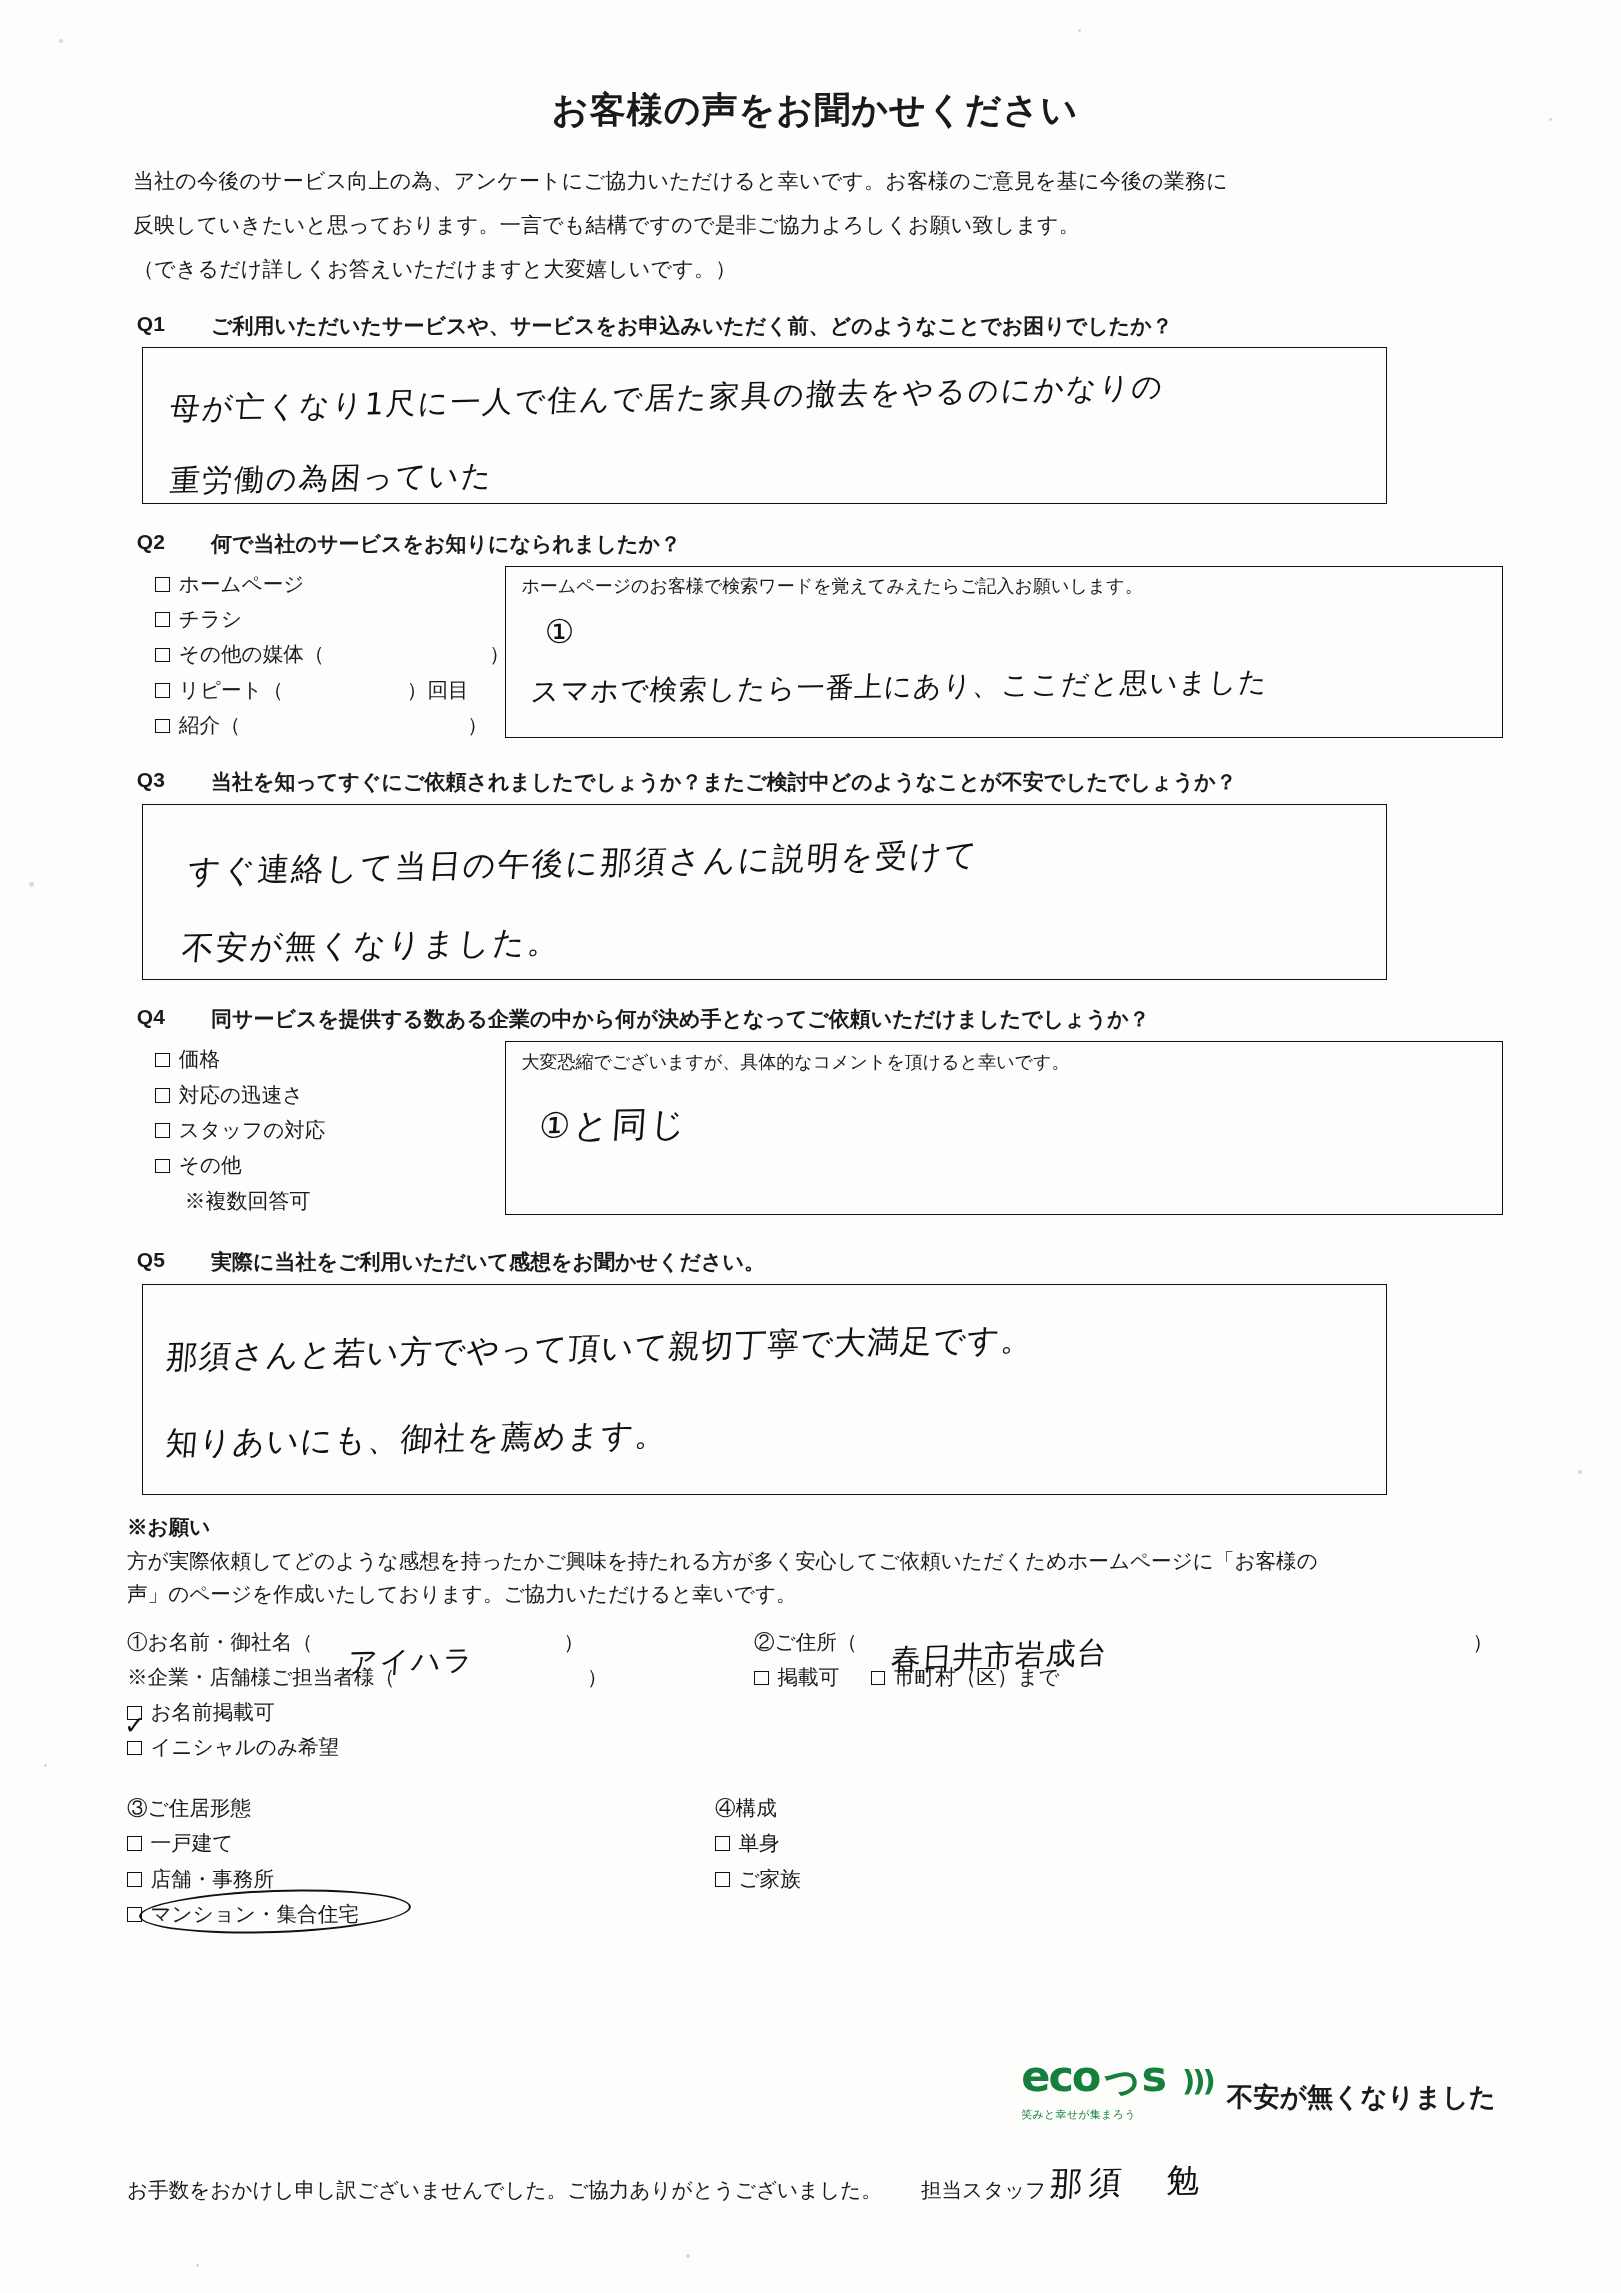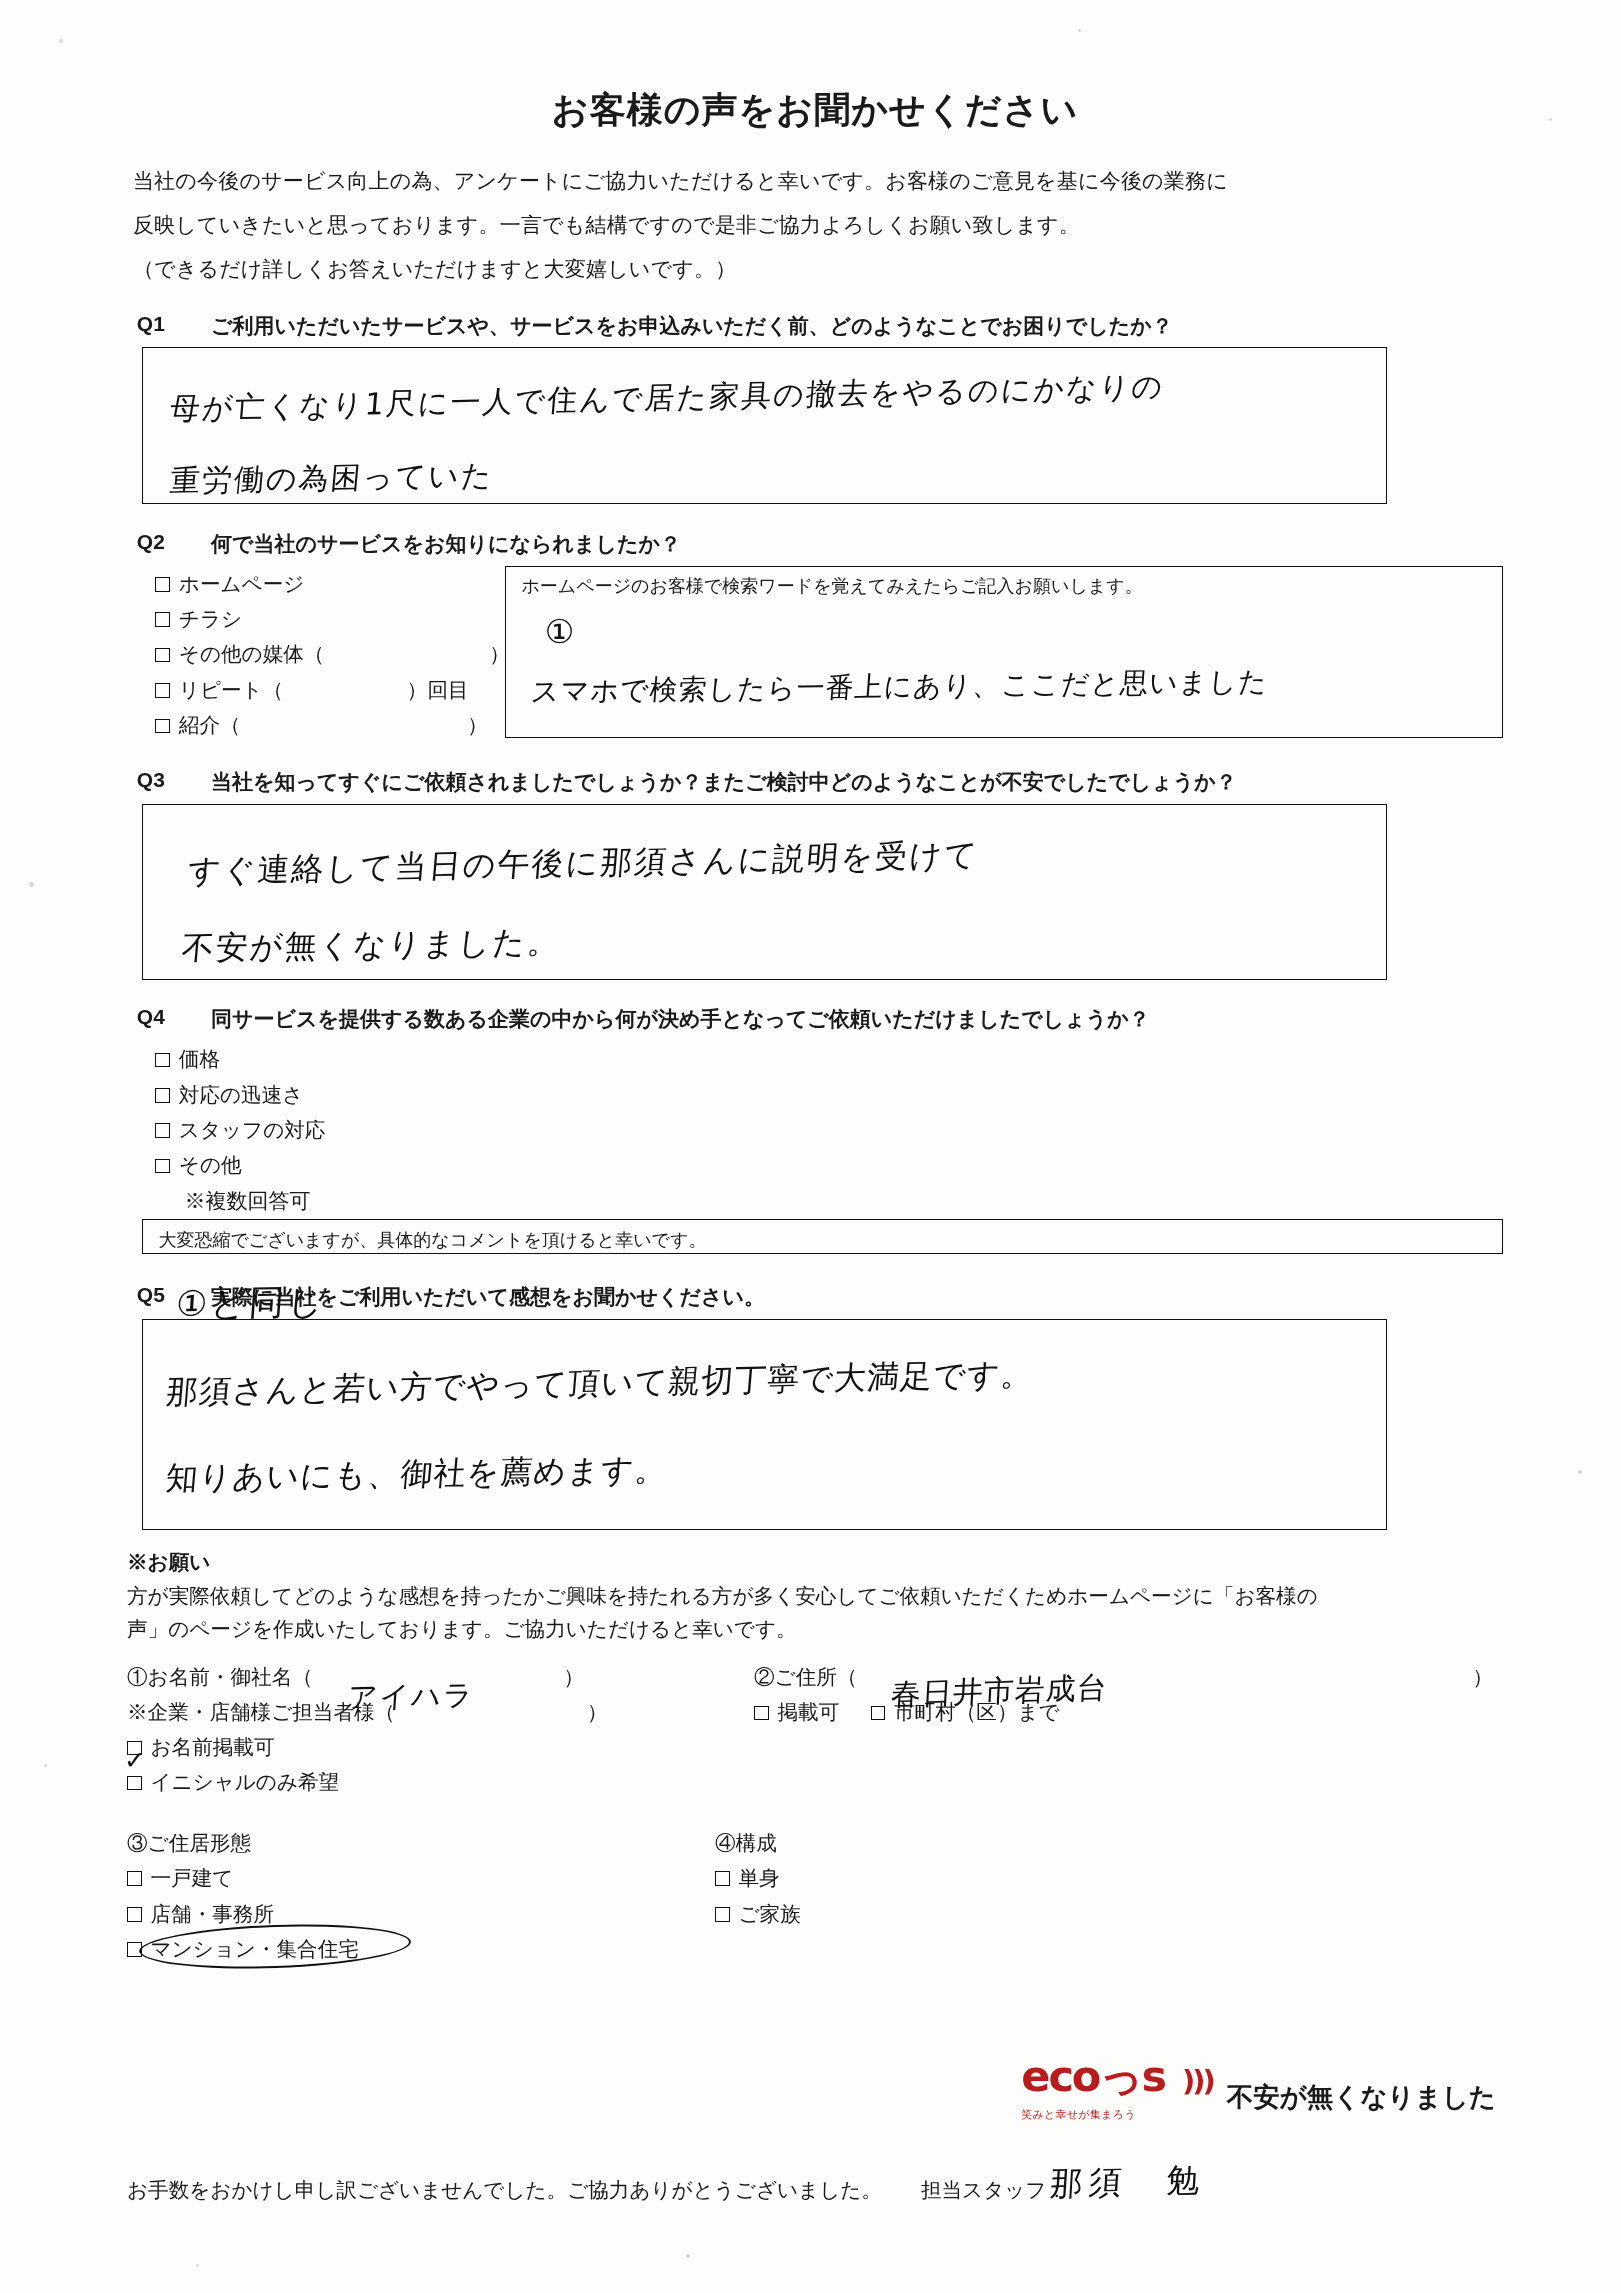--- a/index.html
+++ b/index.html
@@ -83,21 +83,21 @@
     bottom:173px;
     display:flex;
     align-items:flex-end;
   }
   .eco-logo {
     font-family:"DejaVu Sans", sans-serif;
     font-size:43px;
     font-weight:bold;
     letter-spacing:-2px;
     line-height:1;
-    color:#b91c1c;
+    color:#15803d;
     position:relative;
   }
   .eco-sub { font-size:10.8px; letter-spacing:0.5px; font-weight:normal; display:block; margin-top:12px;}
   .corp-name { font-size:26.5px; font-weight:bold; margin-left:13.7px; padding-bottom:5.9px; }
 </style>
 </head>
 <body>
 
 <div class="page">
 
@@ -141,21 +141,21 @@
   </div>
   <div class="ansbox" style="height:176px; margin-left:14.7px; width:1245px;">
     <span class="hand" style="left:45px; top:45px; font-size:32px; transform:rotate(-1.2deg) skewX(-6deg); letter-spacing:2px;">すぐ連絡して当日の午後に那須さんに説明を受けて</span>
     <span class="hand" style="left:39px; top:122px; font-size:32px; transform:rotate(-1deg) skewX(-6deg); letter-spacing:2px;">不安が無くなりました。</span>
   </div>
 
   <div class="q-head">
     <span class="qlabel">Q4</span>
     <span class="qtext">同サービスを提供する数ある企業の中から何が決め手となってご依頼いただけましたでしょうか？</span>
   </div>
-  <div style="display:flex; margin-left:14.7px;flex-direction:column;">
+  <div style="display:flex; margin-left:14.7px;">
     <div class="checkcol" style="width:363px; padding-left:13.7px;">
       <div><span class="cbx"></span><span>価格</span></div>
       <div><span class="cbx"></span><span>対応の迅速さ</span></div>
       <div><span class="cbx"></span><span>スタッフの対応</span></div>
       <div><span class="cbx"></span><span>その他</span></div>
       <div class="small-note">※複数回答可</div>
     </div>
     <div class="ansbox" style="flex:1; height:174px; position:relative;">
       <div class="note-label">大変恐縮でございますが、具体的なコメントを頂けると幸いです。</div>
       <span class="hand" style="left:33px; top:61px; font-size:35px; transform:rotate(-1deg) skewX(-5deg); letter-spacing:2.9px;">①と同じ</span>

